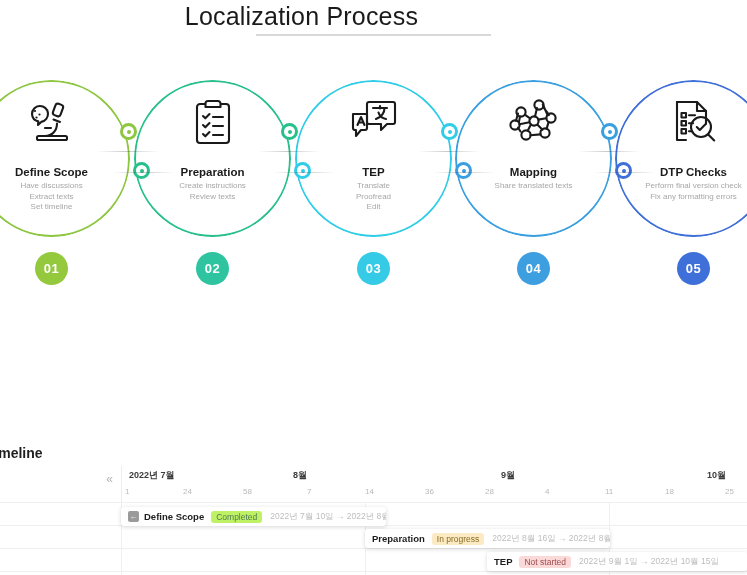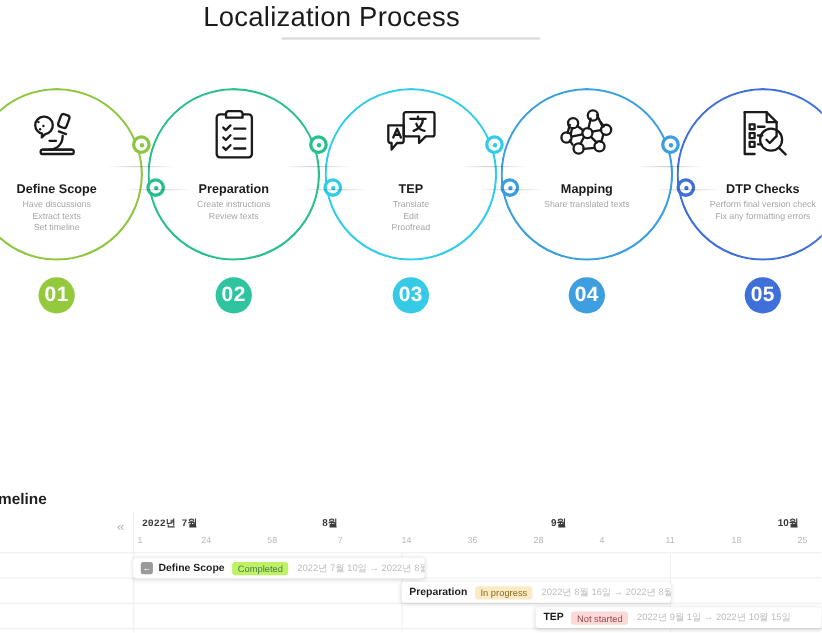--- a/index.html
+++ b/index.html
@@ -35,21 +35,21 @@
     position:absolute;left:-18px;top:86px;width:193px;text-align:center;
     font-size:11.5px;font-weight:700;color:#1b1b1b;
   }
   .step-desc{
     position:absolute;left:-18px;top:101px;width:193px;text-align:center;
     font-size:8px;line-height:10.5px;color:#a7a7a7;
   }
   .num{
     position:absolute;top:172px;left:62px;width:33px;height:33px;border-radius:50%;
     background:var(--c2);color:#fff;display:flex;align-items:center;justify-content:center;
-    font-size:19px;font-weight:700;letter-spacing:.5px;
+    font-size:13px;font-weight:700;letter-spacing:.5px;
   }
   .conn{position:absolute;width:17px;height:17px;border-radius:50%;
         border:3px solid var(--cc);background:#fff;box-sizing:border-box;}
   .conn::after{content:"";position:absolute;left:3.5px;top:3.5px;width:4px;height:4px;
         border-radius:50%;background:var(--cc);}
   .divider-sm{position:absolute;height:1px;background:linear-gradient(to right,rgba(0,0,0,0),rgba(0,0,0,.22),rgba(0,0,0,0));}
   
   .tl{position:absolute;left:0;top:440px;width:747px;height:135px;background:#fff;}
   .tl-head{position:absolute;left:-14px;top:5px;font-size:14px;font-weight:700;color:#1f1f1f;}
   .tl-grid{position:absolute;left:0;top:26px;width:747px;height:109px;}
@@ -135,22 +135,22 @@
           <path d="M24 10h14M31 8v2.5"></path>
           <path d="M35.5 10c0 5-3.5 9-8.5 11"></path>
           <path d="M29.5 14.5c1 3.5 3.5 5.8 7.5 6.5"></path>
           <path d="M4 16h14v14a2 2 0 0 1-2 2h-4l-5 6v-6H6a2 2 0 0 1-2-2V16z"></path>
           <path d="M8.5 27l3.5-8 3.5 8M9.8 24.5h4.4"></path>
         </svg>
       </div>
       <div class="step-name">TEP</div>
       <div class="step-desc">
         <div>Translate</div>
+        <div>Proofread</div>
         <div>Edit</div>
-        <div>Proofread</div>
       </div>
       <div class="num" style="--c2: #35cbe6;">03</div>
     </div>
     <div class="step" style="left: 455px;">
       <div class="circle" style="--c: #3a9fe0;"></div>
       <div class="ico">
         <svg width="50" height="46" viewBox="0 0 50 46" fill="none" stroke="#1a1a1a" stroke-width="2.1" stroke-linecap="round" stroke-linejoin="round">
           <circle cx="25" cy="22" r="4.6"></circle>
           <circle cx="12" cy="13" r="4.6"></circle>
           <circle cx="30" cy="6" r="4.6"></circle>
@@ -208,21 +208,21 @@
     <div class="divider-sm" style="left: 594px; top: 92px; width: 62px;"></div>
   </div>
 
 <div class="tl">
   <div class="tl-head">Timeline</div>
   <div class="tl-grid">
     <div class="tl-leftcol">
       <div class="collapse">«</div>
     </div>
     <div class="months" id="months">
-        <div class="month" style="left: 8px; font-family: Liberation Mono, monospace;">2022년 7월</div>
+        <div class="month" style="left: 8px;">2022년 7월</div>
         <div class="month" style="left: 172px;">8월</div>
         <div class="month" style="left: 380px;">9월</div>
         <div class="month" style="left: 586px;">10월</div>
       </div>
     <div class="ticks" id="ticks">
         <div class="tick" style="left: 4px;">1</div>
         <div class="tick" style="left: 62px;">24</div>
         <div class="tick" style="left: 122px;">58</div>
         <div class="tick" style="left: 186px;">7</div>
         <div class="tick" style="left: 244px;">14</div>

